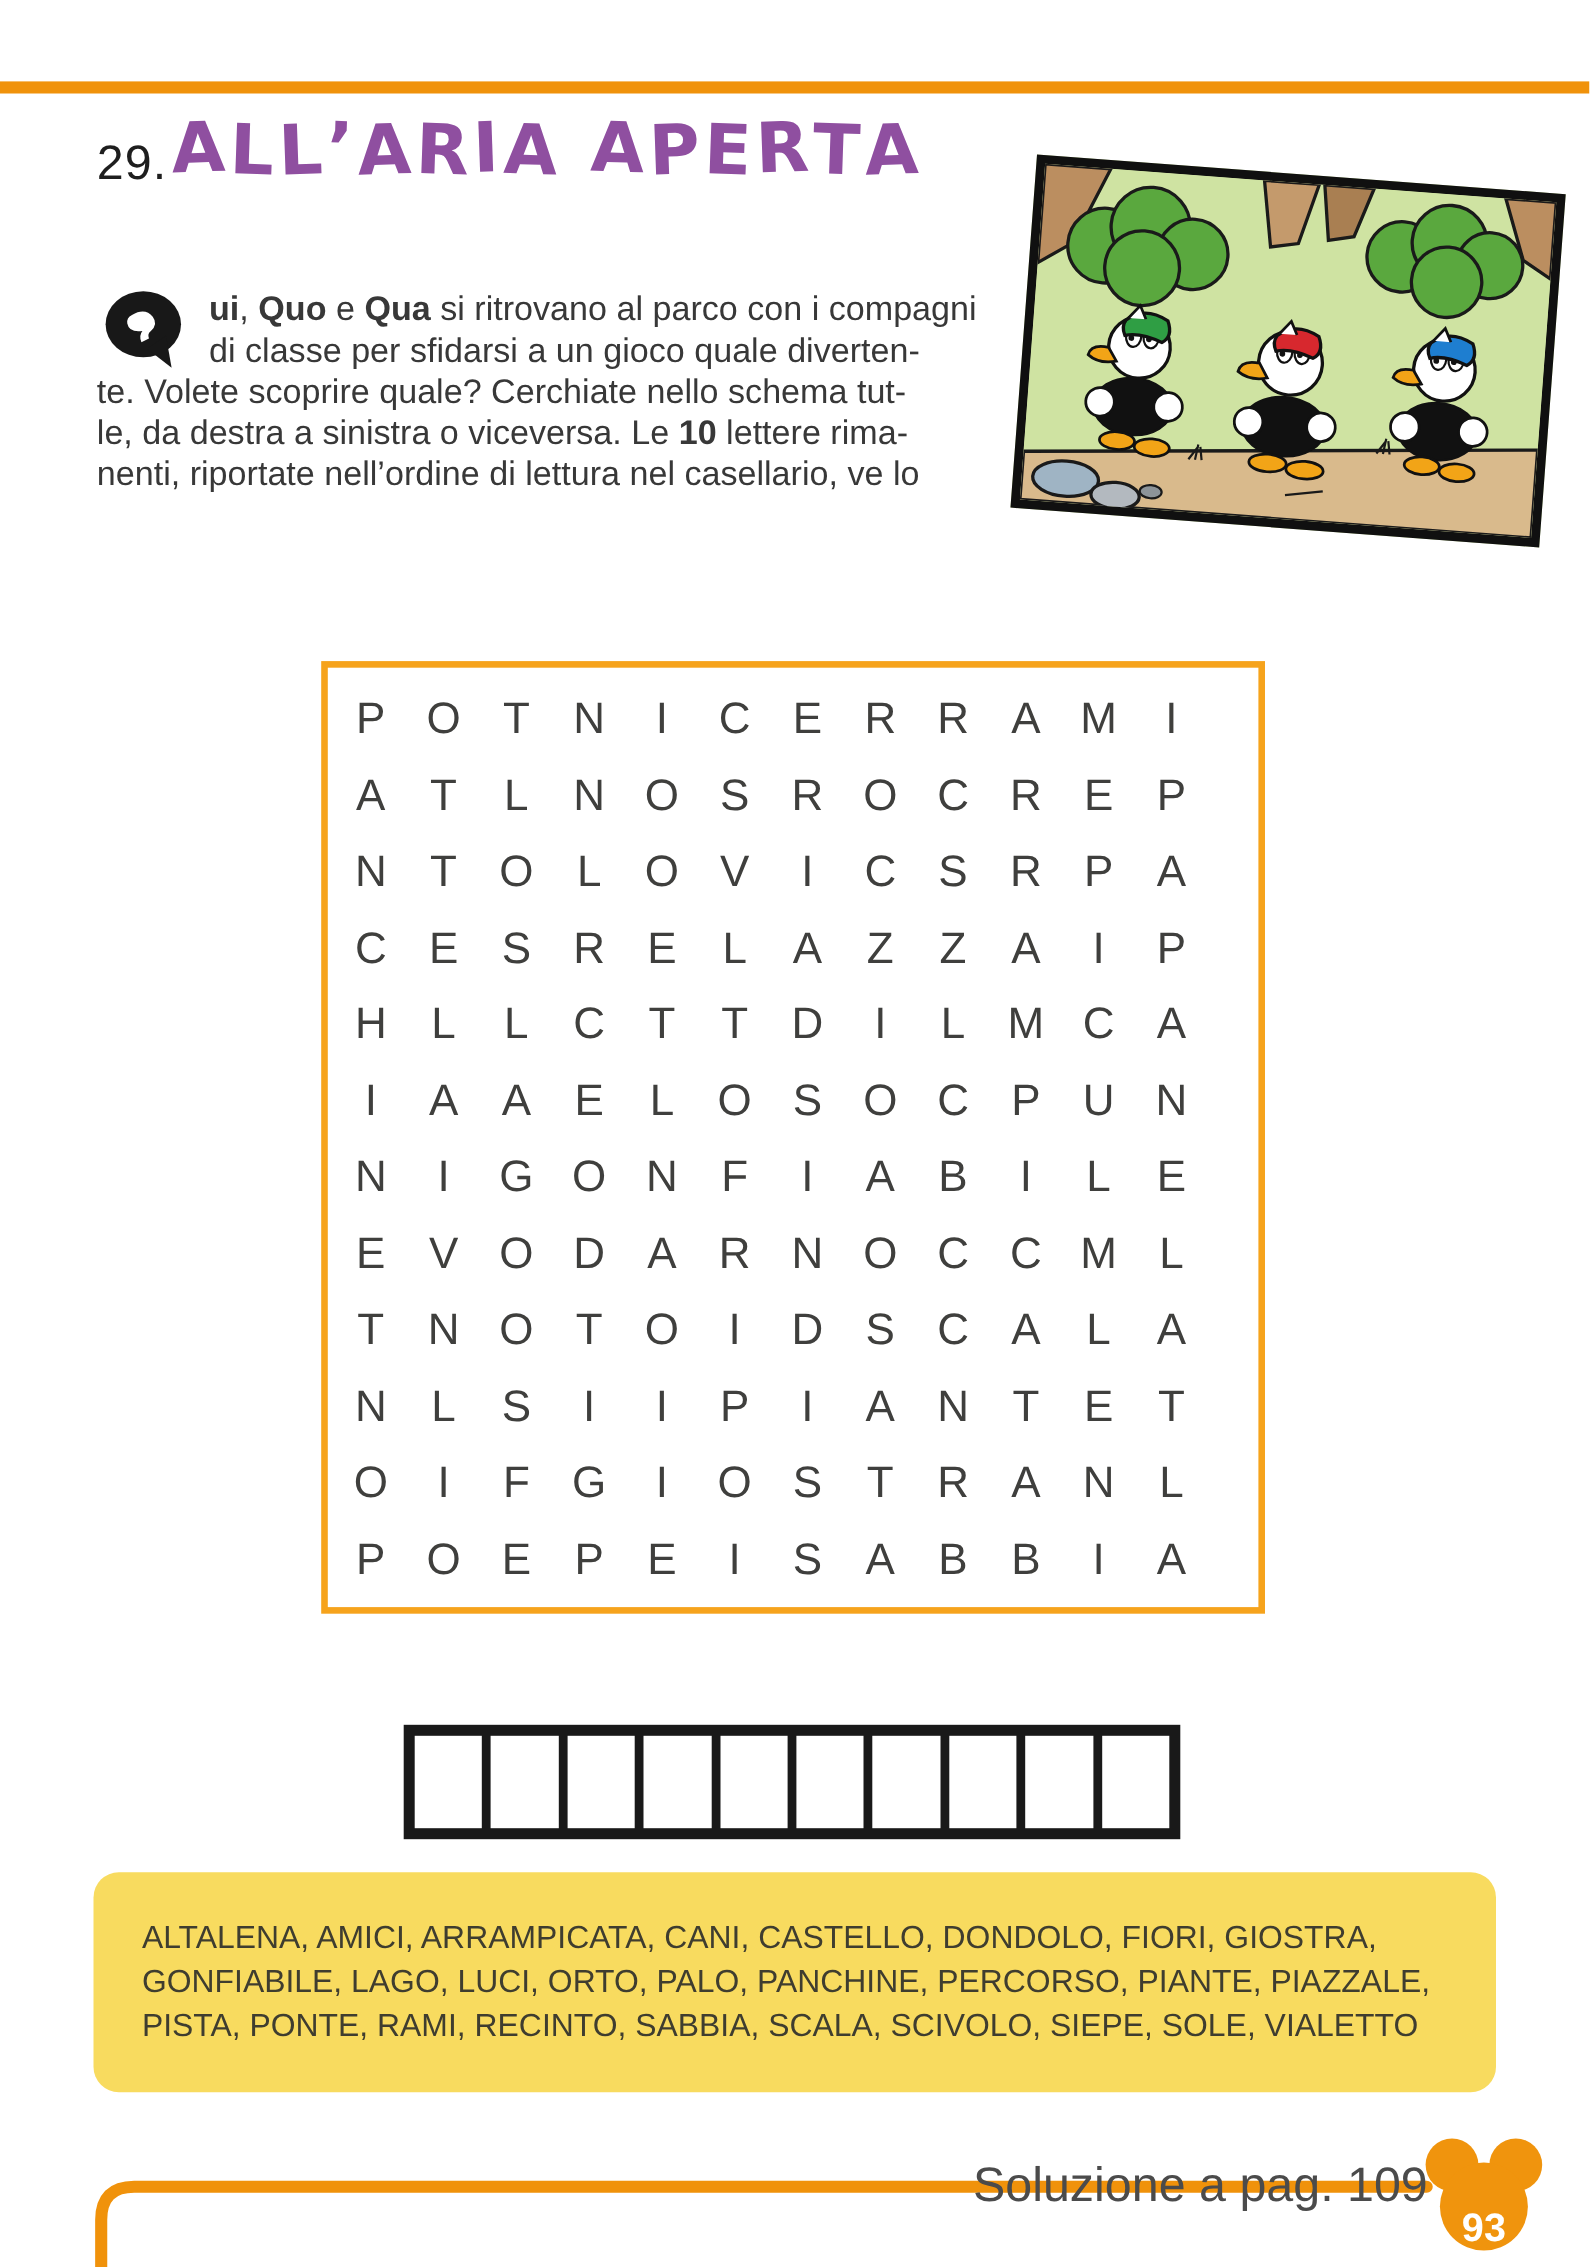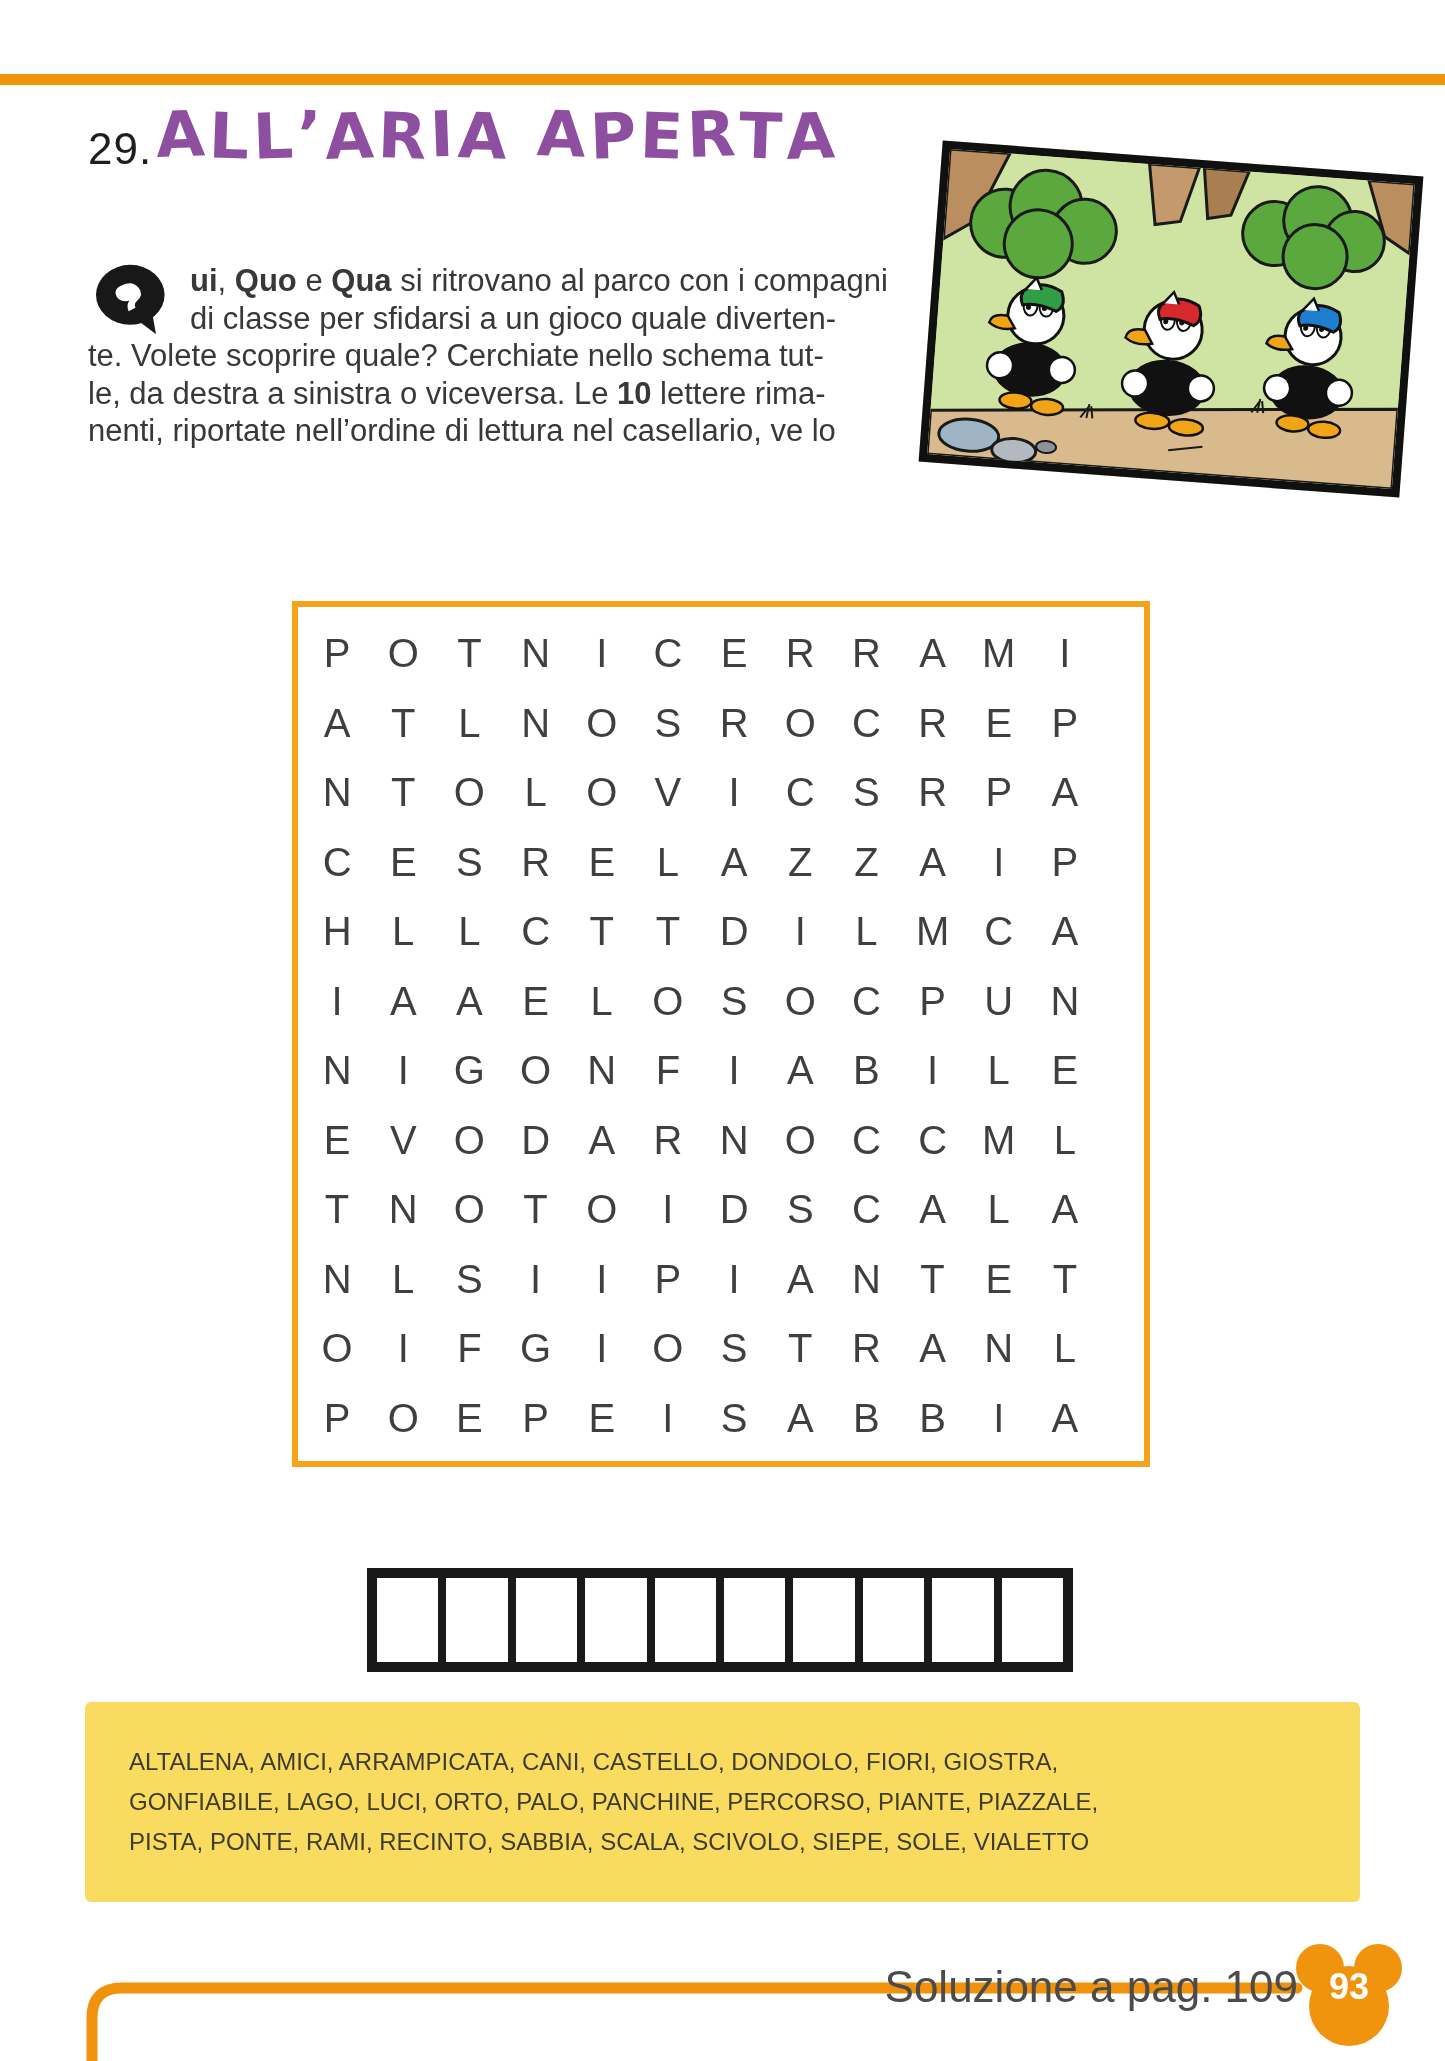--- a/index.html
+++ b/index.html
@@ -29,28 +29,28 @@
   .gridinner{position:absolute;left:0;top:0;right:0;bottom:0;display:grid;
     grid-template-columns:repeat(12,1fr);grid-auto-rows:1fr;padding:12px 46px 8px 6px;}
   .gcell{display:flex;align-items:center;justify-content:center;
     font-size:40px;color:#3F3F3D;}
   
   .answers{left:367px;top:1568px;width:706px;height:104px;background:#191919;
     display:grid;grid-template-columns:repeat(10,1fr);gap:8px;padding:10px;box-sizing:border-box;}
   .acell{background:#ffffff;}
   
   .wordbox{left:85px;top:1702px;width:1275px;height:200px;background:#F8DB5F;
-    border-radius:6px;box-sizing:border-box;padding:40px 30px 0 44px;
-    font-size:24px;line-height:40px;color:#3F3D2F;}
+    border-radius:23px;box-sizing:border-box;padding:40px 30px 0 44px;
+    font-size:29px;line-height:40px;color:#3F3D2F;}
   .wordbox .wline{white-space:nowrap;}
   
   .footer-svg{left:0;top:0;width:1445px;height:2061px;pointer-events:none;}
   .ear{position:absolute;width:48px;height:48px;border-radius:50%;background:#F0940D;}
   .head{position:absolute;left:1309px;top:1966px;width:80px;height:80px;border-radius:50%;
-    background:#F0940D;display:flex;align-items:flex-start;justify-content:center;}
+    background:#F0940D;display:flex;align-items:flex-end;justify-content:center;}
   .head span{color:#fff;font-size:36px;font-weight:bold;}
   .solution{right:147px;top:1962px;font-size:44px;color:#4b4b4b;white-space:nowrap;}
   b{font-weight:bold;}
 </style>
 </head>
 <body>
 
 <div class="abs topbar"></div>
 
 <div class="abs puzzle-number">29.</div>

